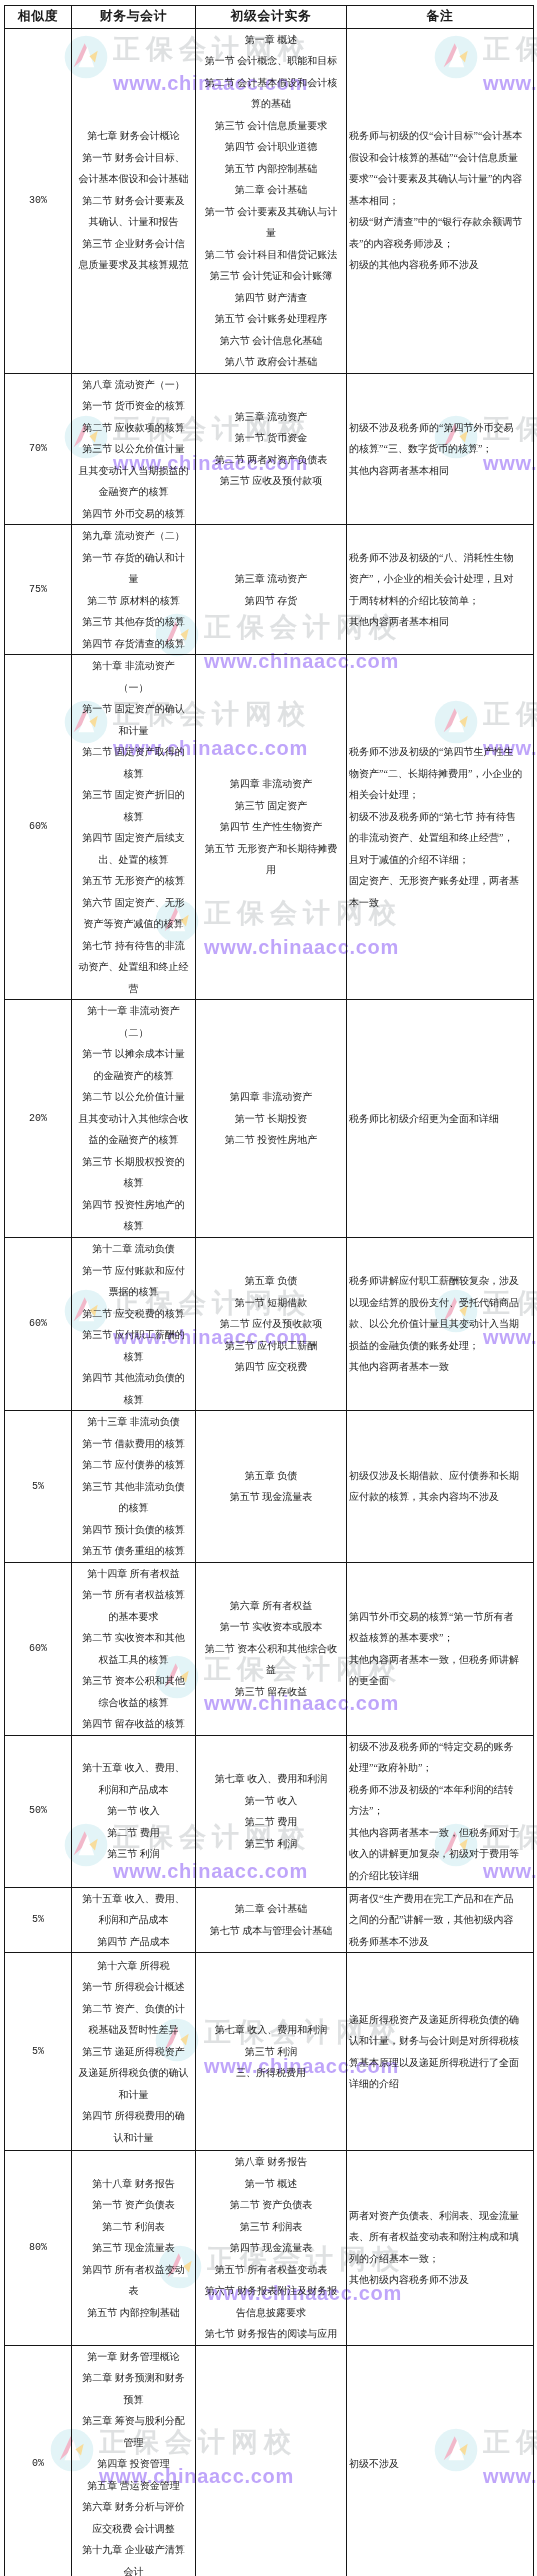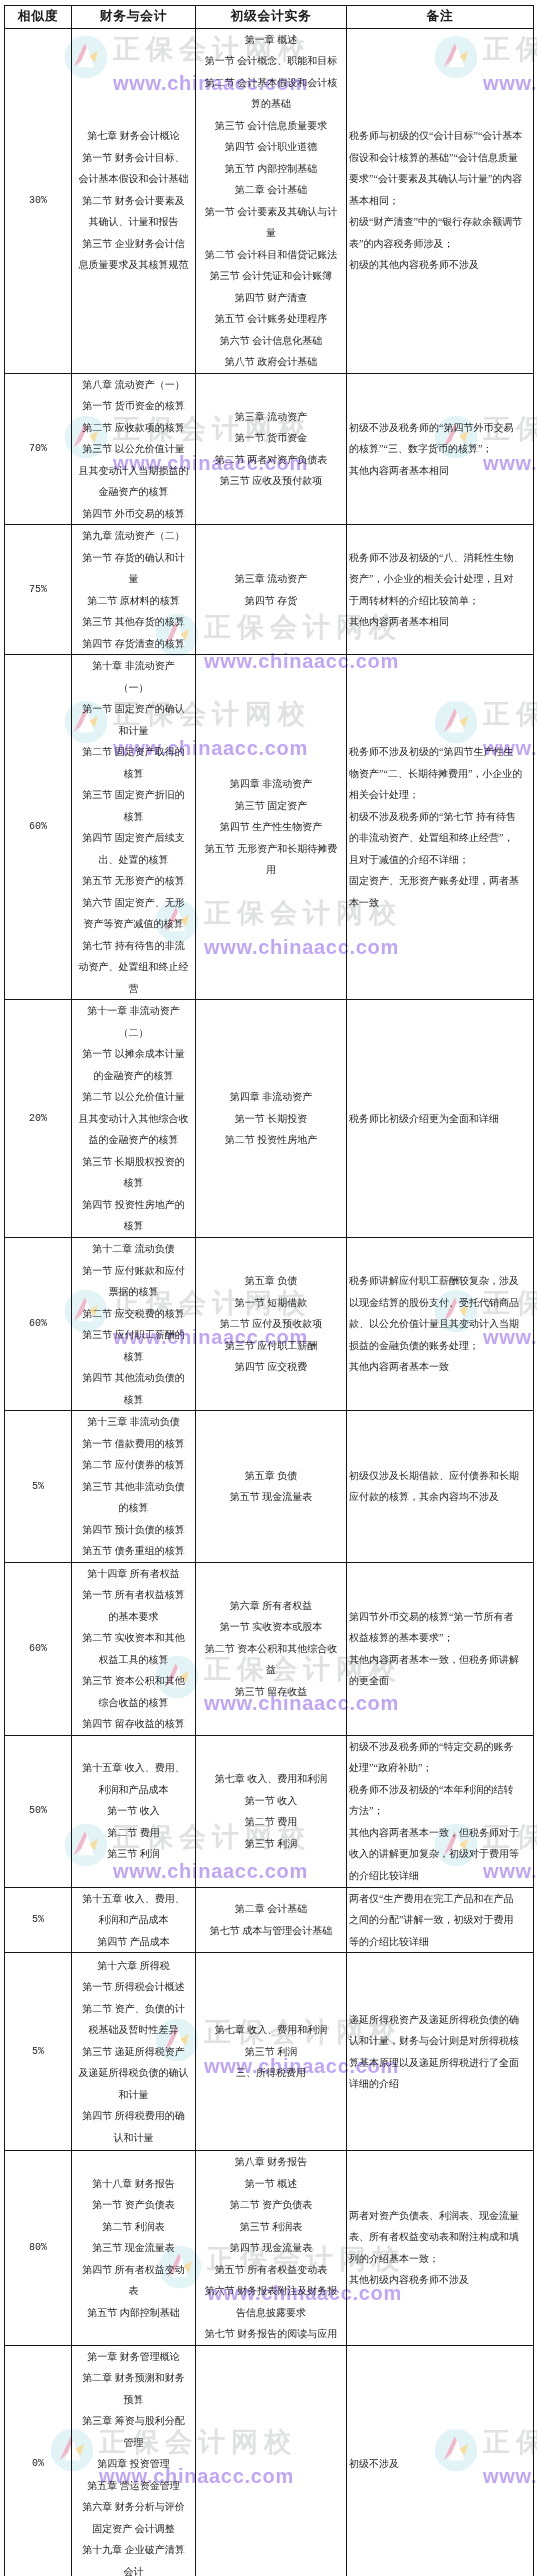--- a/index.html
+++ b/index.html
@@ -496,21 +496,21 @@
           </td>
           <td class="cc">
             <div class="ln">第十五章 收入、费用、利润和产品成本</div>
             <div class="ln">第四节 产品成本</div>
           </td>
           <td class="cc">
             <div class="ln">第二章 会计基础</div>
             <div class="ln">第七节 成本与管理会计基础</div>
           </td>
           <td class="remark">
-            <div class="rm">两者仅“生产费用在完工产品和在产品之间的分配”讲解一致，初级对于费用等的介绍比较详细</div>
+            <div class="rm">两者仅“生产费用在完工产品和在产品之间的分配”讲解一致，其他初级内容税务师基本不涉及</div>
           </td>
         </tr>
         <tr style="height: 198px;">
           <td class="cc">
             <div class="sim">5%</div>
           </td>
           <td class="cc">
             <div class="ln">第十六章 所得税</div>
             <div class="ln">第一节 所得税会计概述</div>
             <div class="ln">第二节 资产、负债的计税基础及暂时性差异</div>
@@ -557,21 +557,21 @@
           <td class="cc">
             <div class="sim">0%</div>
           </td>
           <td class="cc">
             <div class="ln">第一章 财务管理概论</div>
             <div class="ln">第二章 财务预测和财务预算</div>
             <div class="ln">第三章 筹资与股利分配管理</div>
             <div class="ln">第四章 投资管理</div>
             <div class="ln">第五章 营运资金管理</div>
             <div class="ln">第六章 财务分析与评价</div>
-            <div class="ln">固定资产 会计调整</div>
+            <div class="ln">应交税费 会计调整</div>
             <div class="ln">第十九章 企业破产清算会计</div>
           </td>
           <td class="cc"></td>
           <td class="remark">
             <div class="rm">初级不涉及</div>
           </td>
         </tr>
       </tbody>
   </table>
 

